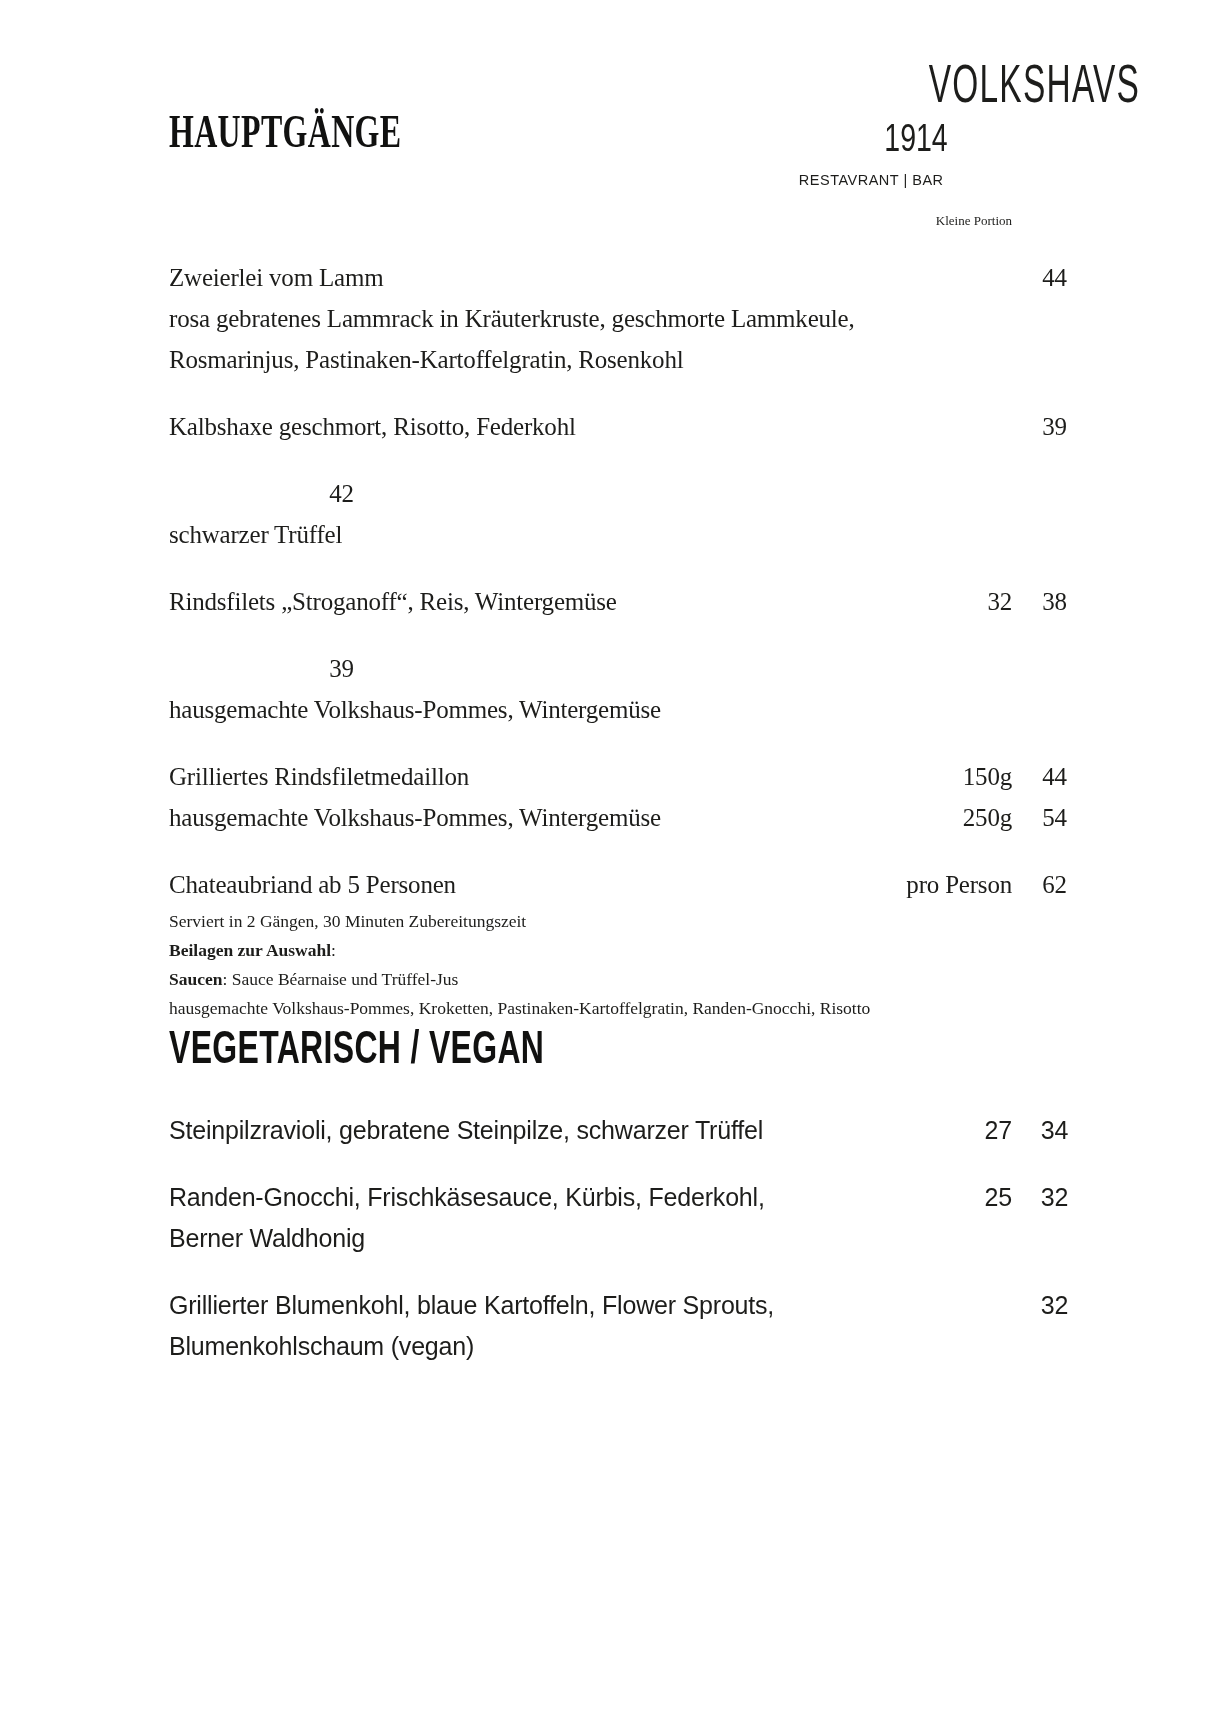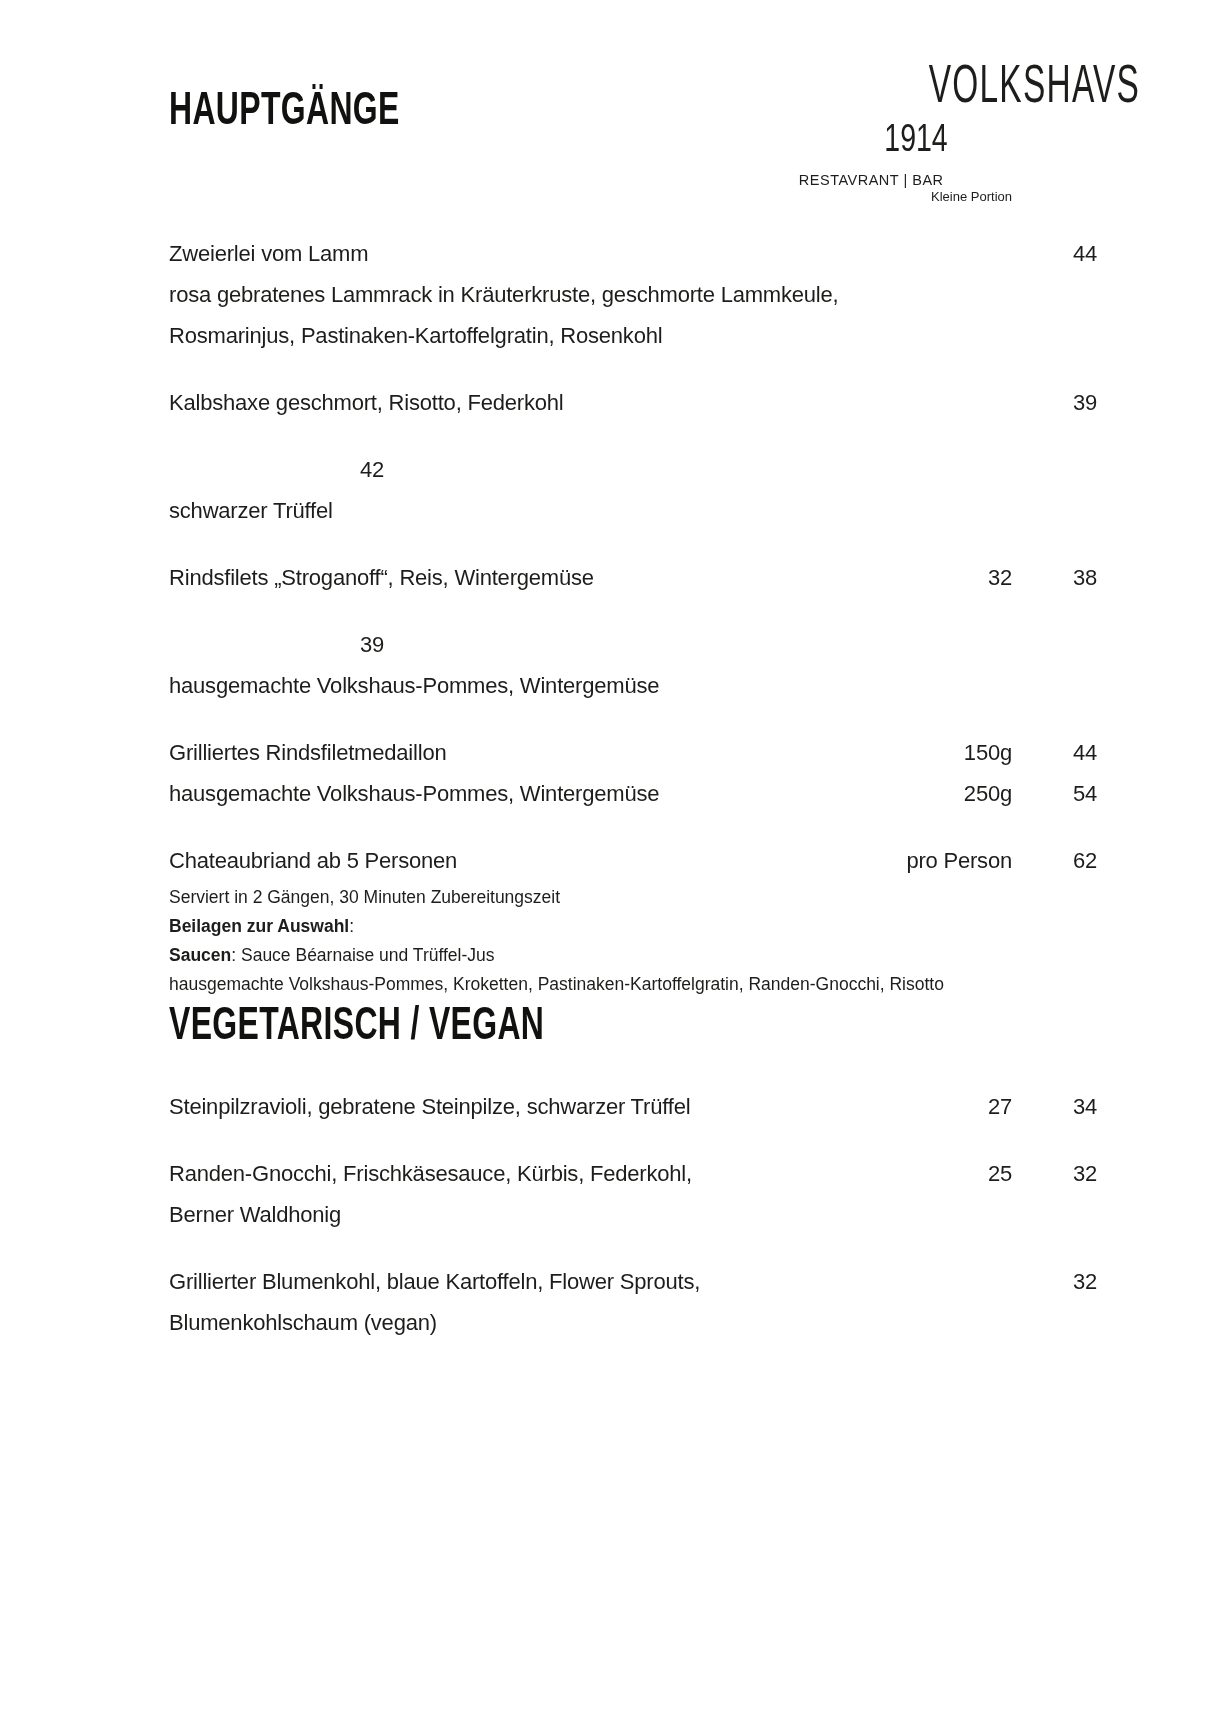--- a/index.html
+++ b/index.html
@@ -28,31 +28,31 @@
 
   
   .content { position: absolute; left: 169px; top: 0; width: 928px; }
 
   .section-title {
     margin: 0; font-size: 47px; line-height: 1; font-weight: 700;
     letter-spacing: 0.5px; white-space: nowrap;
     transform: scaleX(0.68); transform-origin: 0 50%;
     color: #111110;
   }
-  .section-main { padding-top: 84px; }
+  .section-main { padding-top: 108px; font-family: Liberation Serif, serif; }
   .section-veg  { }
 
   .col-header-row { display: flex; margin-top: 26px; font-size: 17px; line-height: 20px; }
   .col-header-row .cell.mid { font-size: 13px; margin-top: 30px; }
 
-  .row { display: flex; align-items: baseline; font-size: 22px; line-height: 41px;
+  .row { display: flex; align-items: baseline; font-size: 25px; line-height: 41px;
          letter-spacing: -0.2px; white-space: nowrap; }
   .cell.name  { flex: 1; min-width: 0; }
   .cell.mid   { width: 130px; text-align: right; }
-  .cell.price { width: 85px;  text-align: right; }
+  .cell.price { width: 85px;  text-align: center; }
 
   .item { margin-top: 26px; }
   .section-main .item:first-of-type { margin-top: 18px; }
   .section-veg  .item:first-of-type { margin-top: 40px; }
 
   .notes { margin-top: 2px; }
   .note { font-size: 17.5px; line-height: 29px; white-space: nowrap; }
   .note .note-label { font-weight: 700; }
 </style>
 </head>

